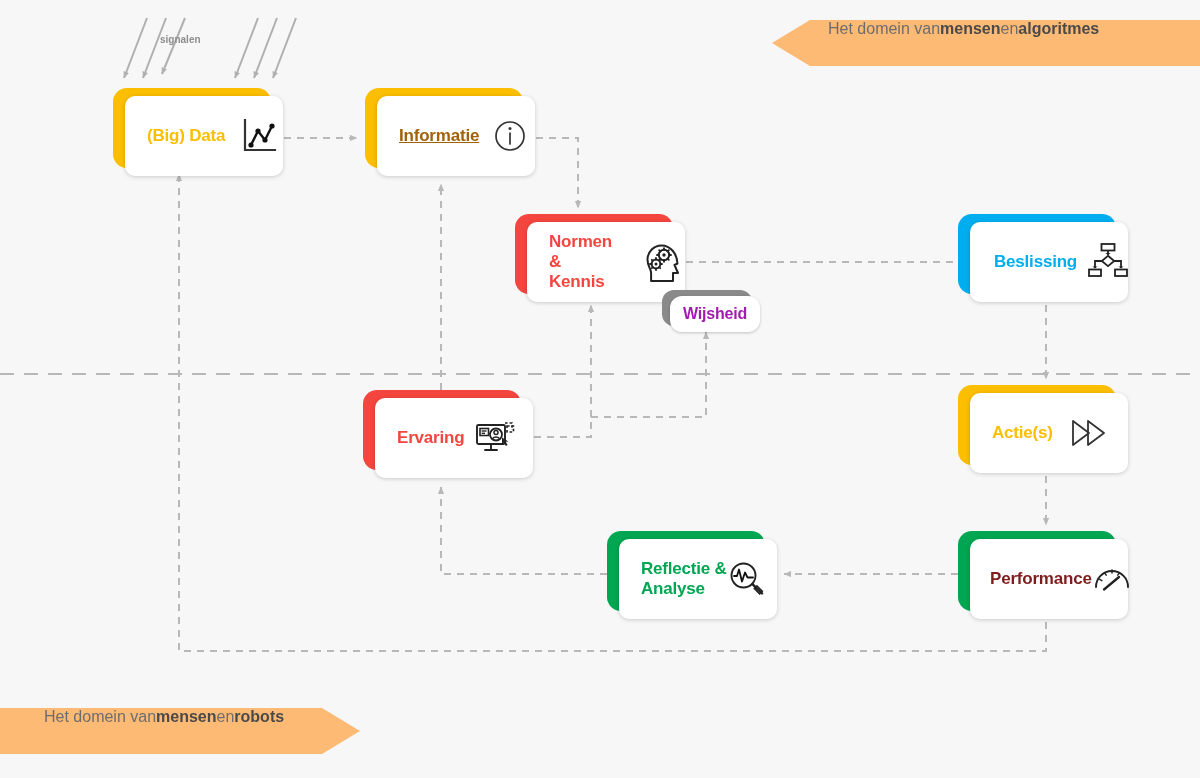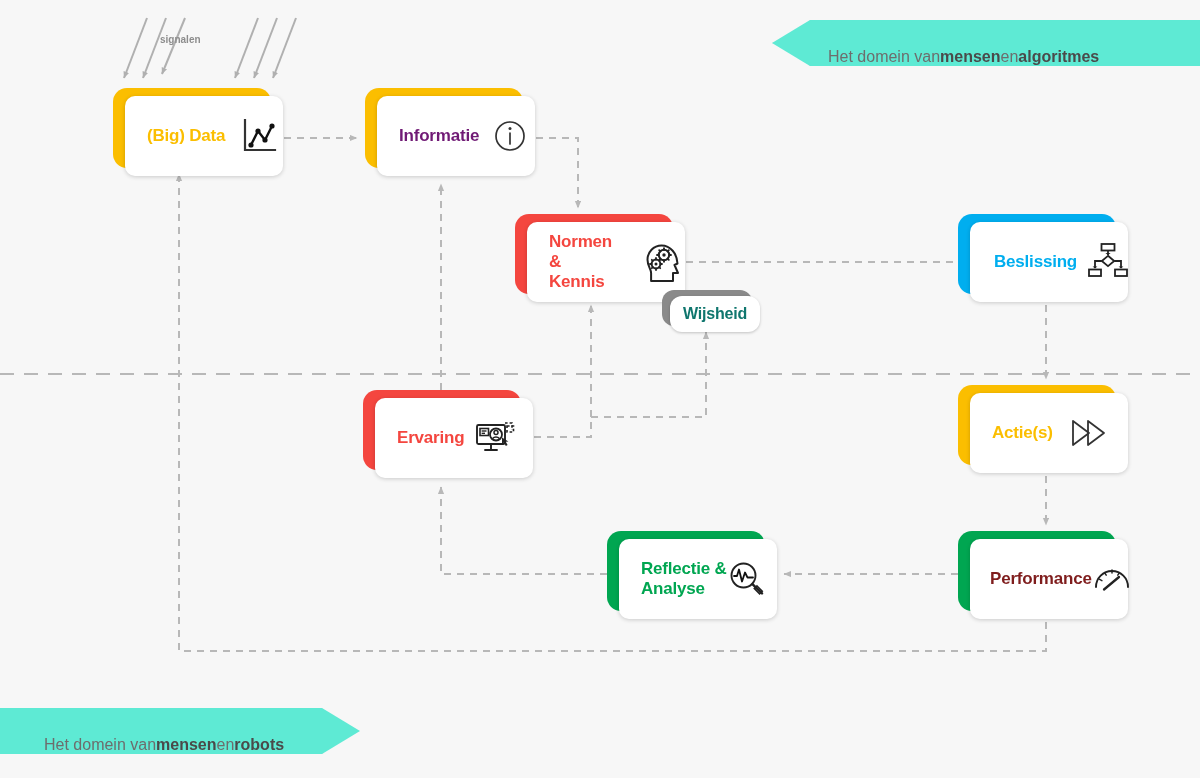--- a/index.html
+++ b/index.html
@@ -51,28 +51,28 @@
   }
 
   
   #node-wijsheid{z-index:4;}
   #node-wijsheid .plate{background:#8a8a8a;border-radius:12px;}
   #node-wijsheid .card{
     left:8px;top:6px;border-radius:12px;
     padding-left:0;justify-content:center;
     box-shadow:0 1px 3px rgba(0,0,0,.22);
   }
-  #node-wijsheid .label{color:#0f766e;font-size:16px;}
+  #node-wijsheid .label{color:#a21caf;font-size:16px;}
 
   
   .banner{
     position:absolute;z-index:5;
-    background:#5eead4;
+    background:#fdba74;
     height:46px;
-    display:flex;align-items:flex-end;
+    display:flex;align-items:flex-start;
     color:#6d6d6d;font-size:16px;
     box-shadow:0 1px 3px rgba(0,0,0,.13);
   }
   .banner b{color:#4a4a4a;}
   #banner-top{
     right:0;top:20px;width:372px;
     padding-left:56px;
     clip-path:polygon(38px 0, 100% 0, 100% 100%, 38px 100%, 0 50%);
   }
   #banner-bottom{
@@ -154,21 +154,21 @@
           <circle cx="26" cy="24" r="2.6" fill="#111"></circle>
           <circle cx="33" cy="10" r="2.6" fill="#111"></circle>
         </svg>
       </span>
     </div>
   </div>
 
   <div class="node" id="node-informatie" style="left:365px;top:88px;width:158px;height:80px;">
     <div class="plate" style="background:#FBBE00;"></div>
     <div class="card">
-      <span class="label" style="color:#701a75;">Informatie</span>
+      <span class="label" style="color:#a16207;text-decoration:underline;">Informatie</span>
       <span class="gly">
         <svg width="34" height="34" viewBox="0 0 34 34">
           <circle cx="17" cy="17" r="14" stroke="#333" stroke-width="1.7" fill="none"></circle>
           <circle cx="17" cy="9.6" r="1.5" fill="#333"></circle>
           <path d="M17,14 V25" stroke="#333" stroke-width="1.7" stroke-linecap="round"></path>
         </svg>
       </span>
     </div>
   </div>
 

